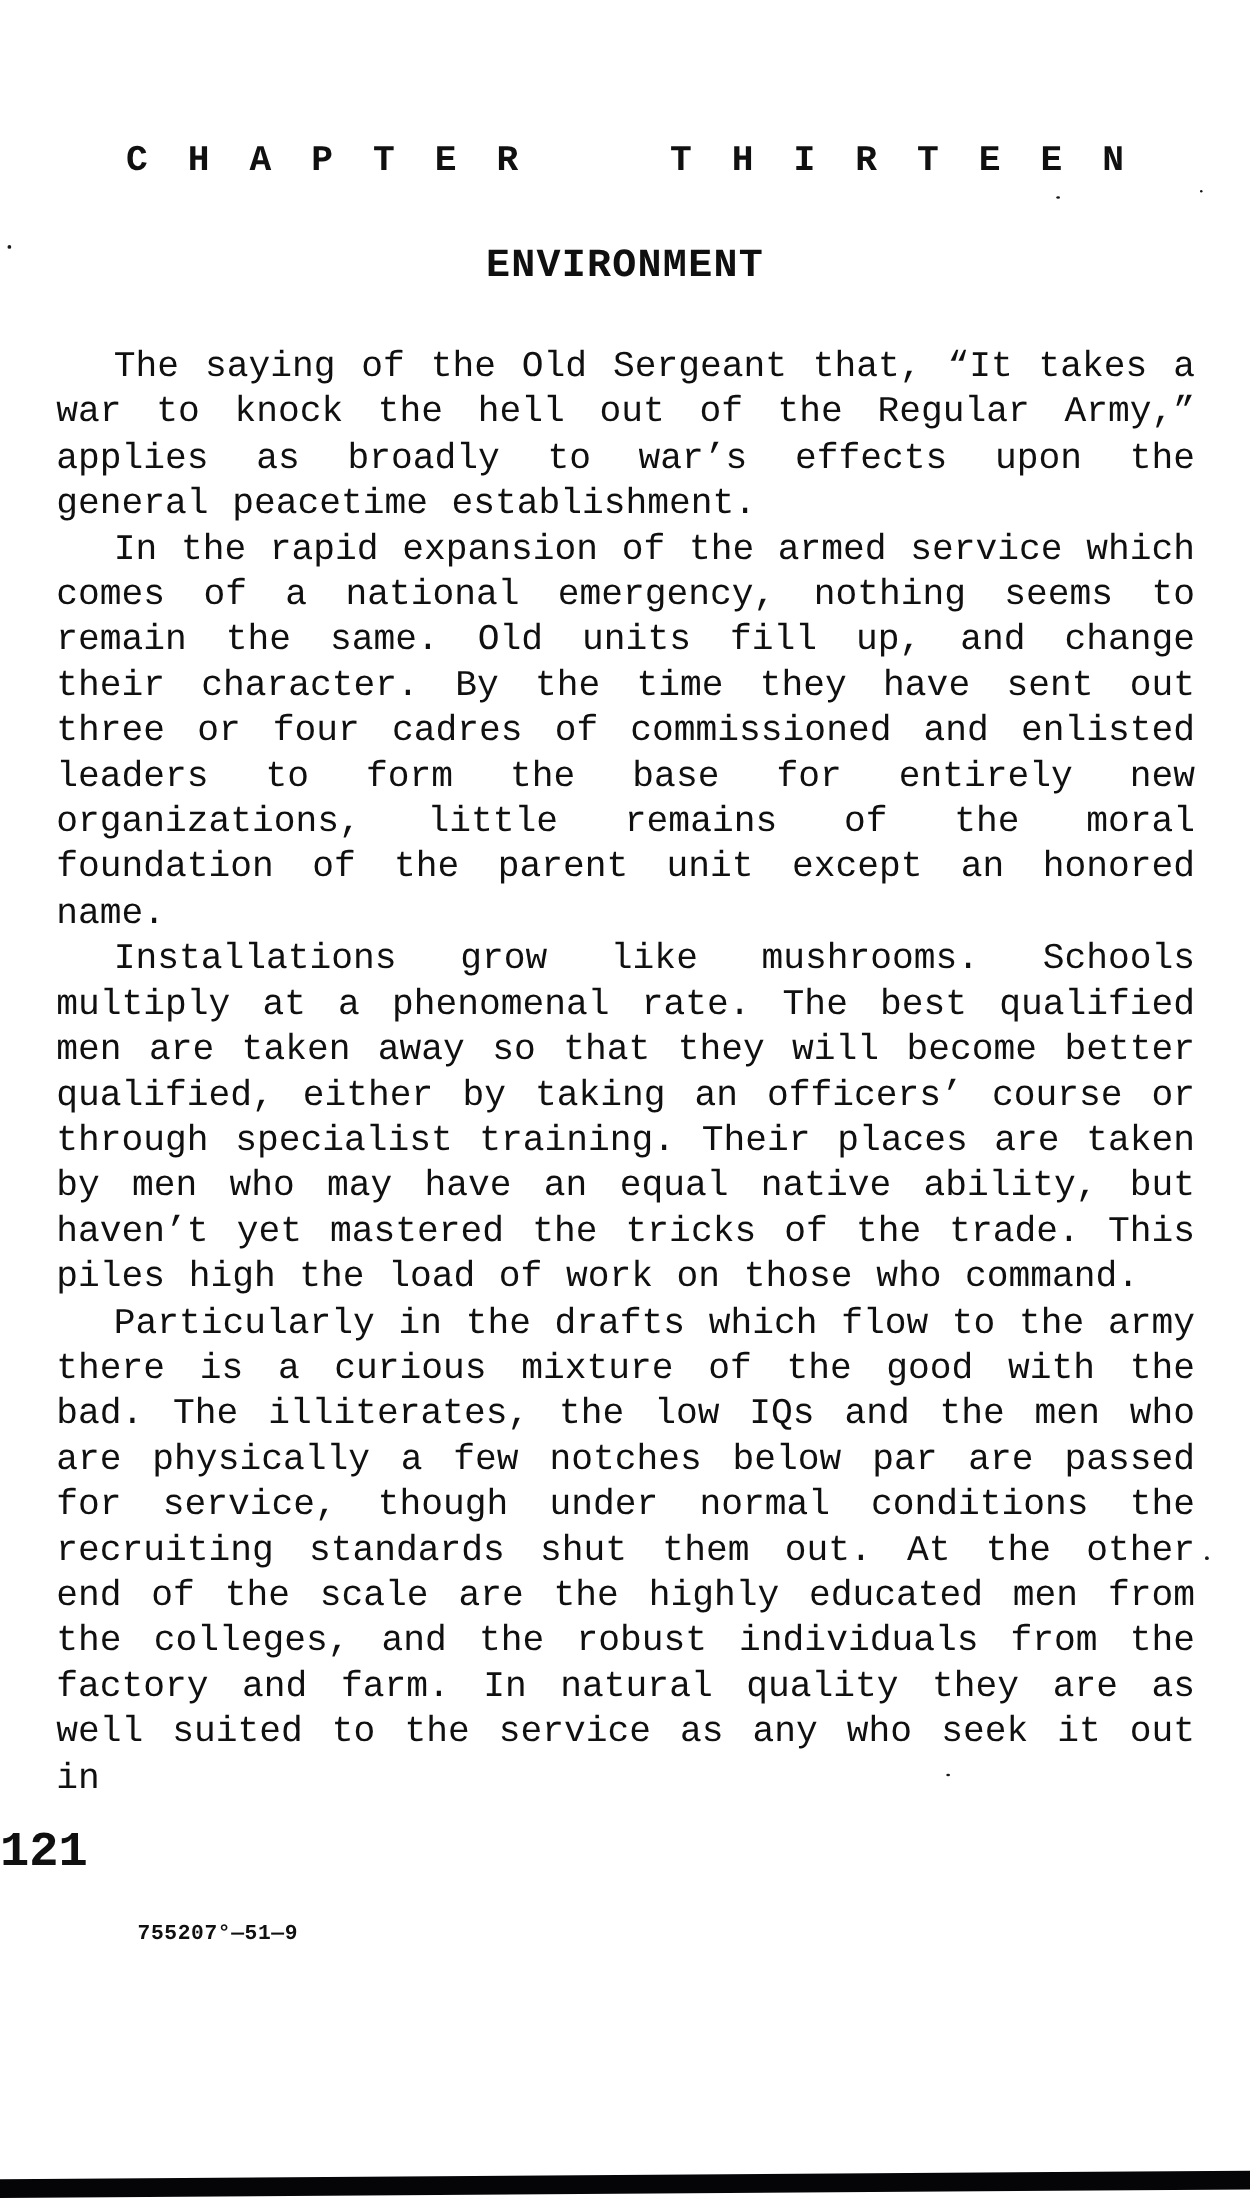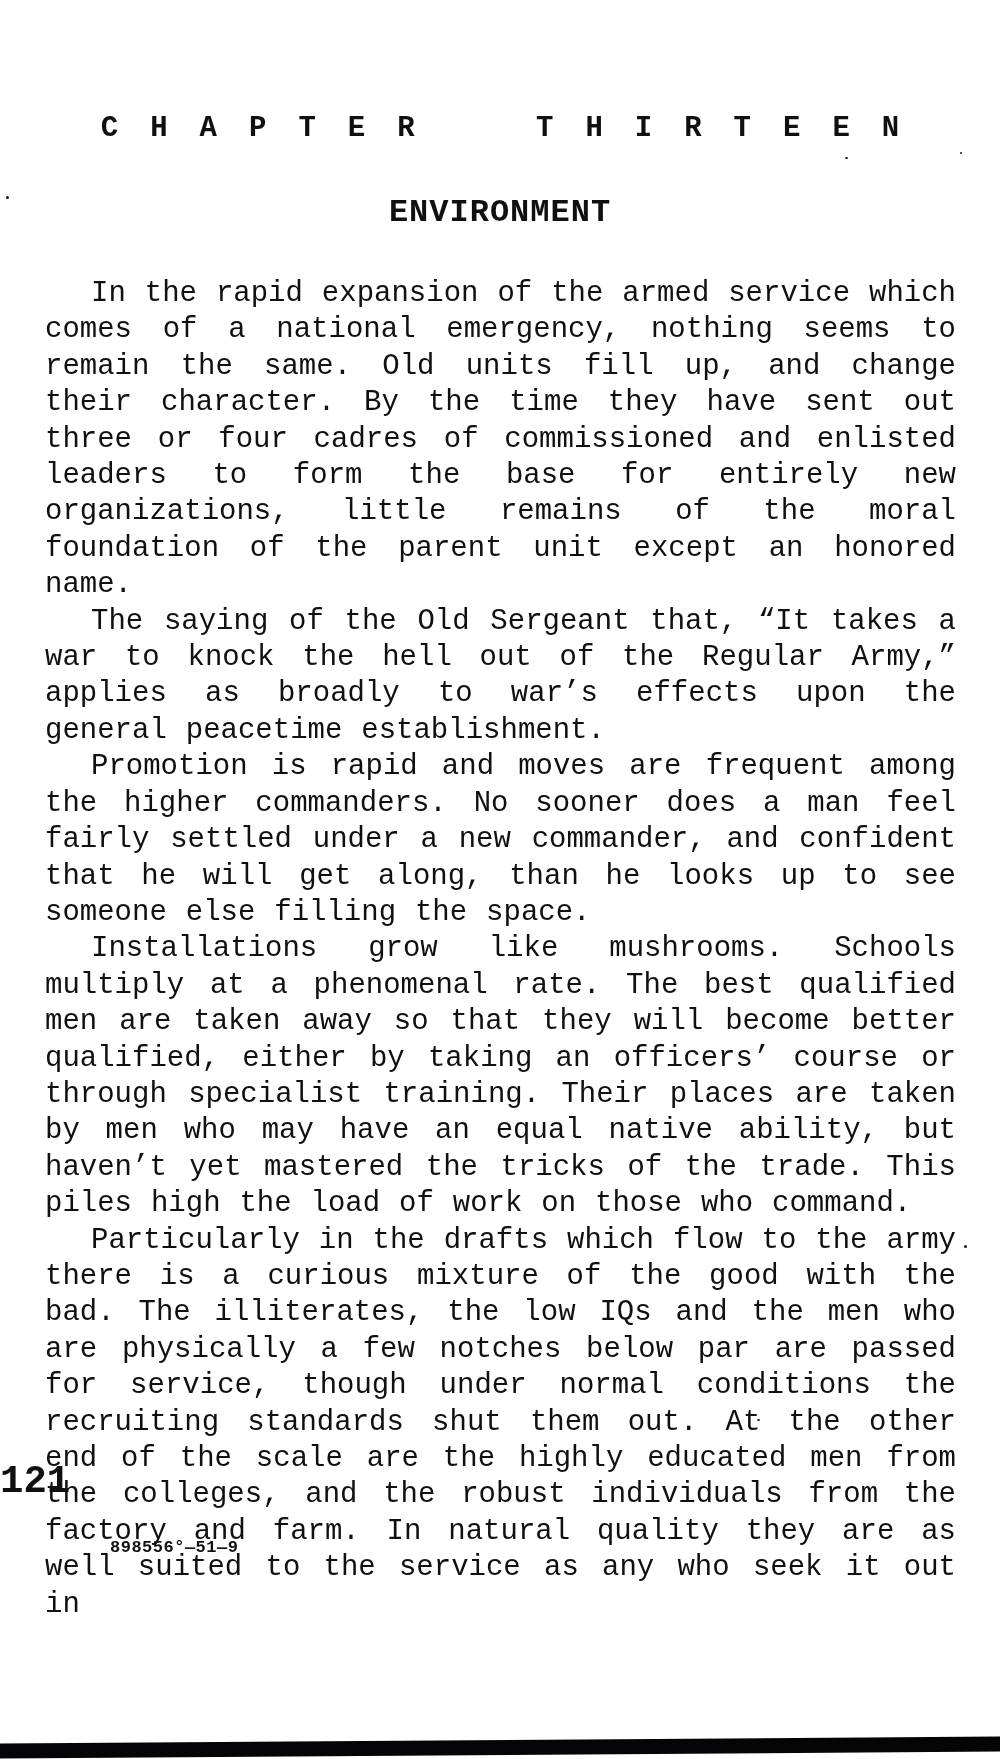--- a/index.html
+++ b/index.html
@@ -98,28 +98,27 @@
 </head>
 <body>
 
 <div class="page" style="--paper: #ffffff; --ink: #101010; --band: #050508;">
 
   <div class="chapter-heading">CHAPTER THIRTEEN</div>
 
   <div class="page-title">ENVIRONMENT</div>
 
   <div class="body-text">
+      <p>The saying of the Old Sergeant that, “It takes a war to knock the hell out of the Regular Army,” applies as broadly to war’s effects upon the general peacetime establishment.</p>
       <p>In the rapid expansion of the armed service which comes of a national emergency, nothing seems to remain the same. Old units fill up, and change their character. By the time they have sent out three or four cadres of commissioned and enlisted leaders to form the base for entirely new organizations, little remains of the moral foundation of the parent unit except an honored name.</p>
-      <p>The saying of the Old Sergeant that, “It takes a war to knock the hell out of the Regular Army,” applies as broadly to war’s effects upon the general peacetime establishment.</p>
-      <p>Promotion is rapid and moves are frequent among the higher commanders. No sooner does a man feel fairly settled under a new commander, and confident that he will get along, than he looks up to see someone else filling the space.</p>
       <p>Installations grow like mushrooms. Schools multiply at a phenomenal rate. The best qualified men are taken away so that they will become better qualified, either by taking an officers’ course or through specialist training. Their places are taken by men who may have an equal native ability, but haven’t yet mastered the tricks of the trade. This piles high the load of work on those who command.</p>
       <p>Particularly in the drafts which flow to the army there is a curious mixture of the good with the bad. The illiterates, the low IQs and the men who are physically a few notches below par are passed for service, though under normal conditions the recruiting standards shut them out. At the other end of the scale are the highly educated men from the colleges, and the robust individuals from the factory and farm. In natural quality they are as well suited to the service as any who seek it out in</p>
     </div>
 
-  <div class="footer-code">898556°—51—9</div>
+  <div class="footer-code">755207°—51—9</div>
 
   <div class="page-number">121</div>
 
   <div class="bottom-band"></div>
 
   <span class="speck speck-1"></span>
   <span class="speck speck-2"></span>
   <span class="speck speck-3"></span>
   <span class="speck speck-4"></span>
   <span class="speck speck-5"></span>

